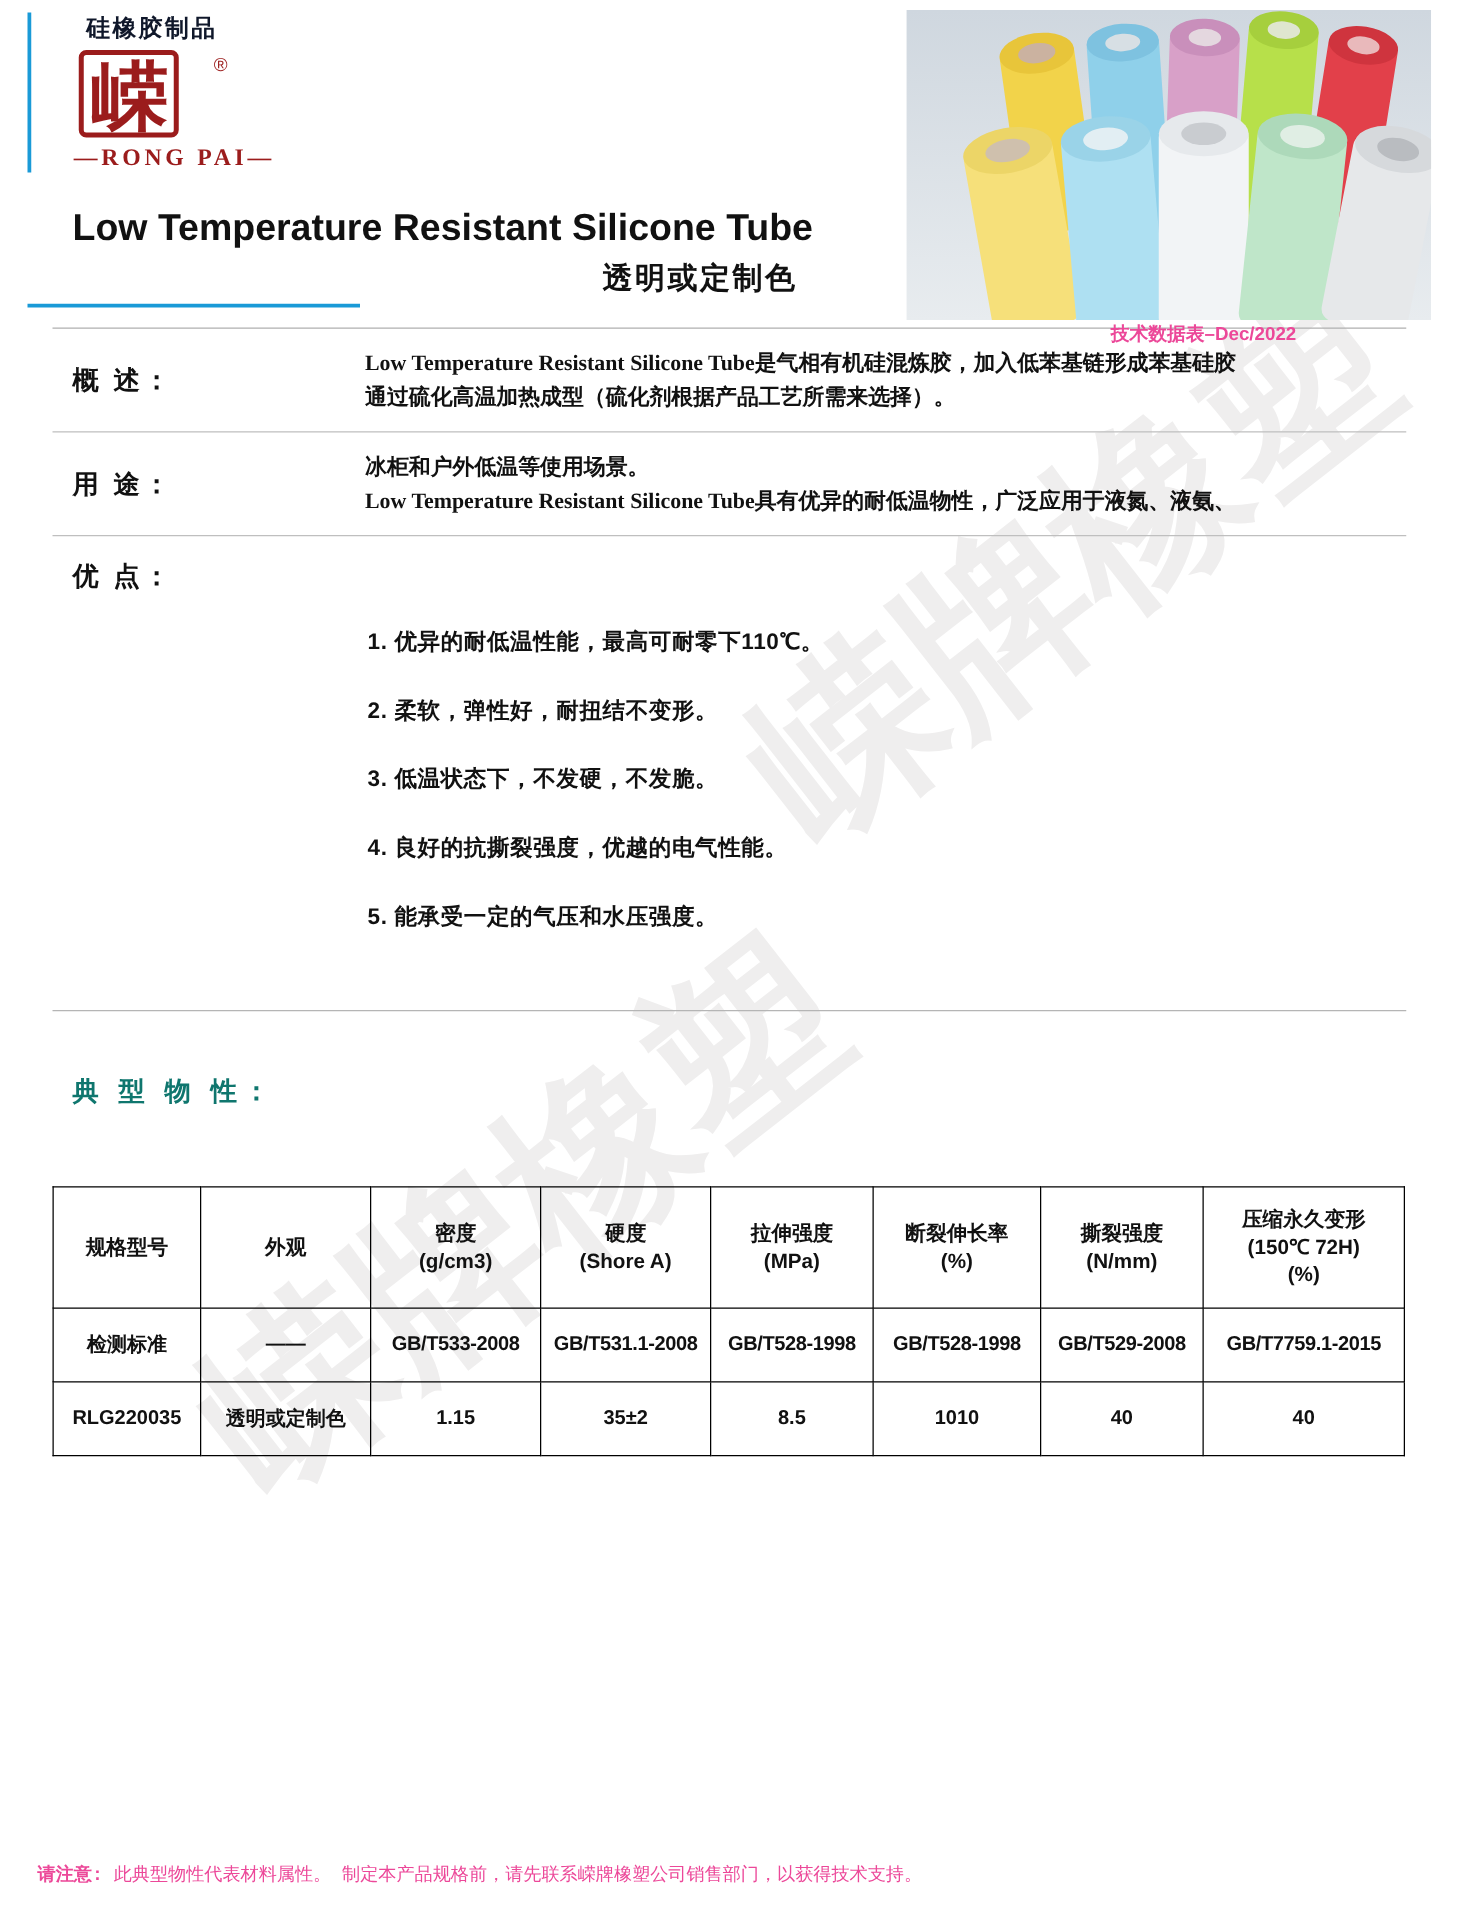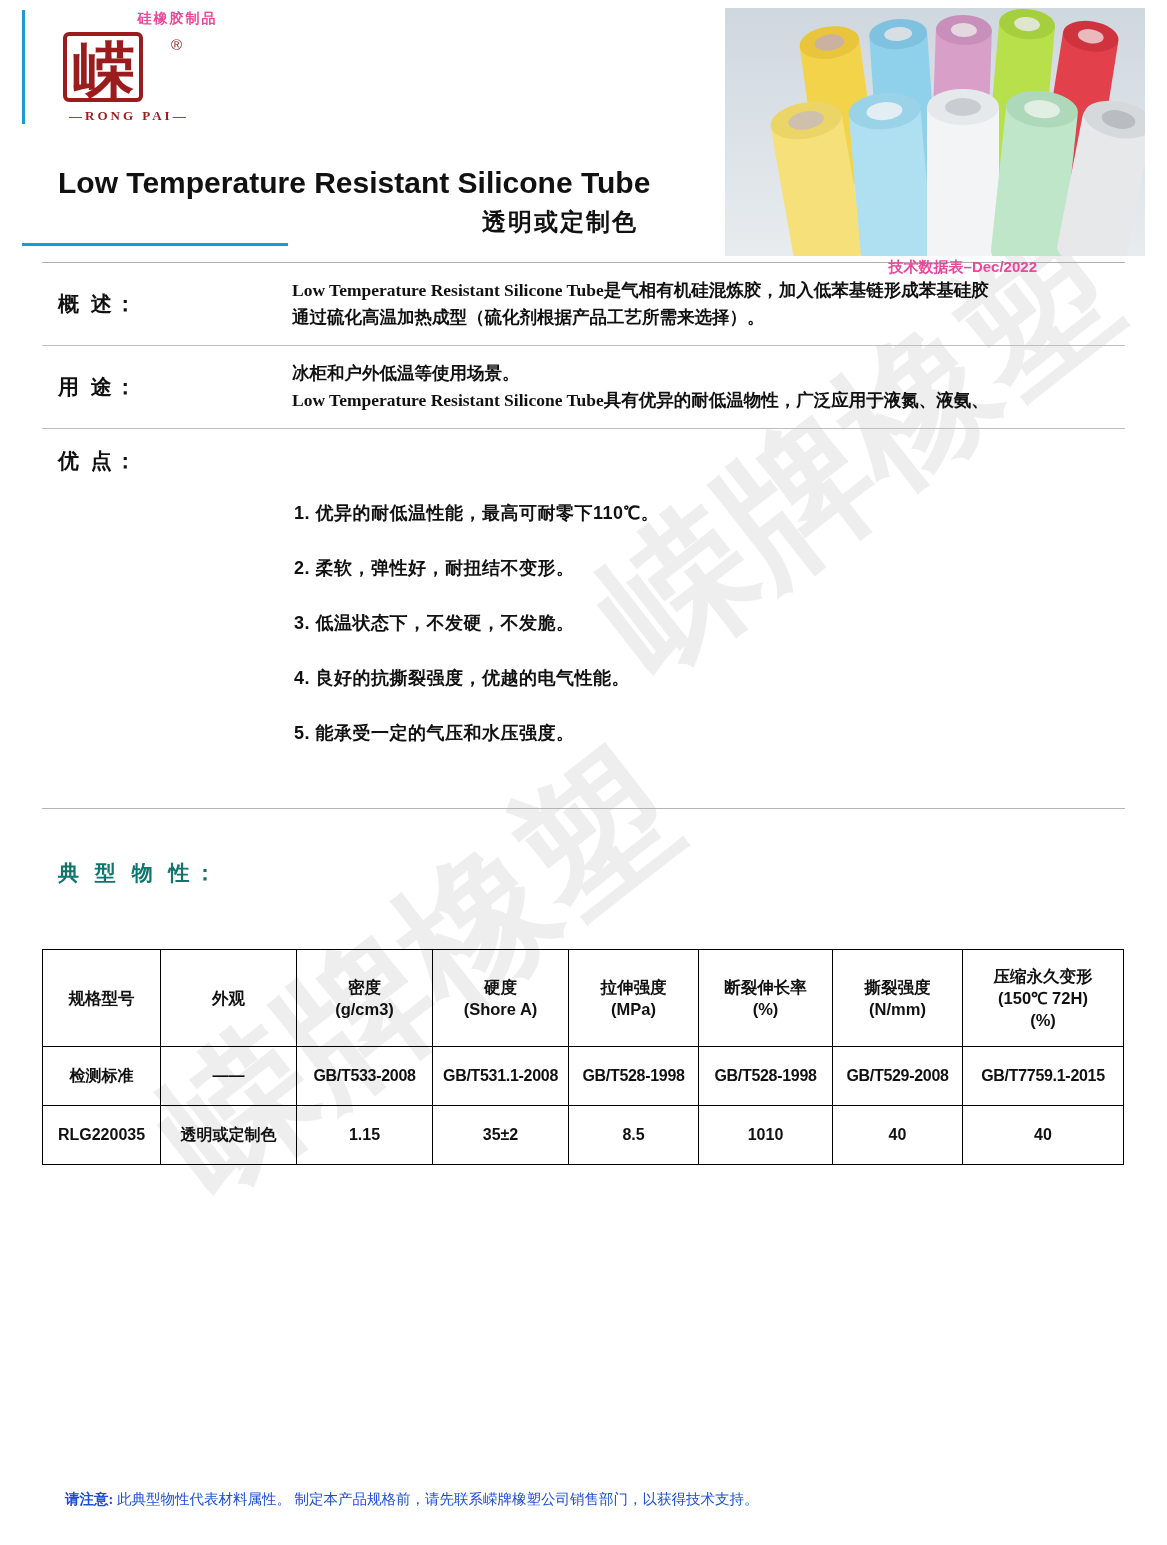--- a/index.html
+++ b/index.html
@@ -54,26 +54,25 @@
     position: absolute;
     left: 22px;
     top: 10px;
     width: 264px;
     border-left: 3px solid #1a9ad7;
     padding-left: 16px;
     box-sizing: border-box;
   }
   .brand-cn {
     font-family: "Liberation Sans", sans-serif;
-    font-size: 14px;
+    font-size: 19px;
     font-weight: 700;
     letter-spacing: 2px;
-    color: #ec4899;
+    color: #0f172a;
     margin-left: 28px;
-    text-align: center;
   }
   .logo-wrap {
     position: relative;
     margin-top: 4px;
     height: 74px;
   }
   .logo-mark {
     font-family: "Liberation Serif", serif;
     font-size: 62px;
     font-weight: 700;
@@ -92,26 +91,26 @@
   .logo-reg {
     position: absolute;
     left: 130px;
     top: 4px;
     font-size: 15px;
     color: #9b1c1c;
     font-family: "Liberation Sans", sans-serif;
   }
   .brand-en {
     font-family: "Liberation Serif", serif;
-    font-size: 13px;
+    font-size: 19px;
     font-weight: 700;
     letter-spacing: 3px;
     color: #9b1c1c;
     margin-top: 2px;
-    margin-left: 28px;
+    margin-left: 18px;
   }
   .title-underline {
     position: absolute;
     left: 22px;
     top: 243px;
     width: 266px;
     height: 3px;
     background: #1a9ad7;
   }
 
@@ -266,25 +265,25 @@
   .col-6 { width: 130px; }
   .col-7 { width: 161px; }
   .std-cell { font-size: 15.5px; letter-spacing: -0.3px; }
 
   
   .footer-note {
     position: absolute;
     left: 0;
     right: 0;
     bottom: 36px;
-    padding: 0 65px;
+    padding: 0 30px;
     box-sizing: border-box;
-    font-family: Liberation Serif, serif;
+    font-family: Liberation Mono, monospace;
     font-size: 14.5px;
-    color: #1d4ed8;
+    color: #ec4899;
   }
   .footer-note .lead { font-weight: 700; }
 </style>
 </head>
 <body>
 
 <div class="watermark">
   <div class="wm-text wm1">嵘牌橡塑</div>
   <div class="wm-text wm2">嵘牌橡塑</div>
 </div>

